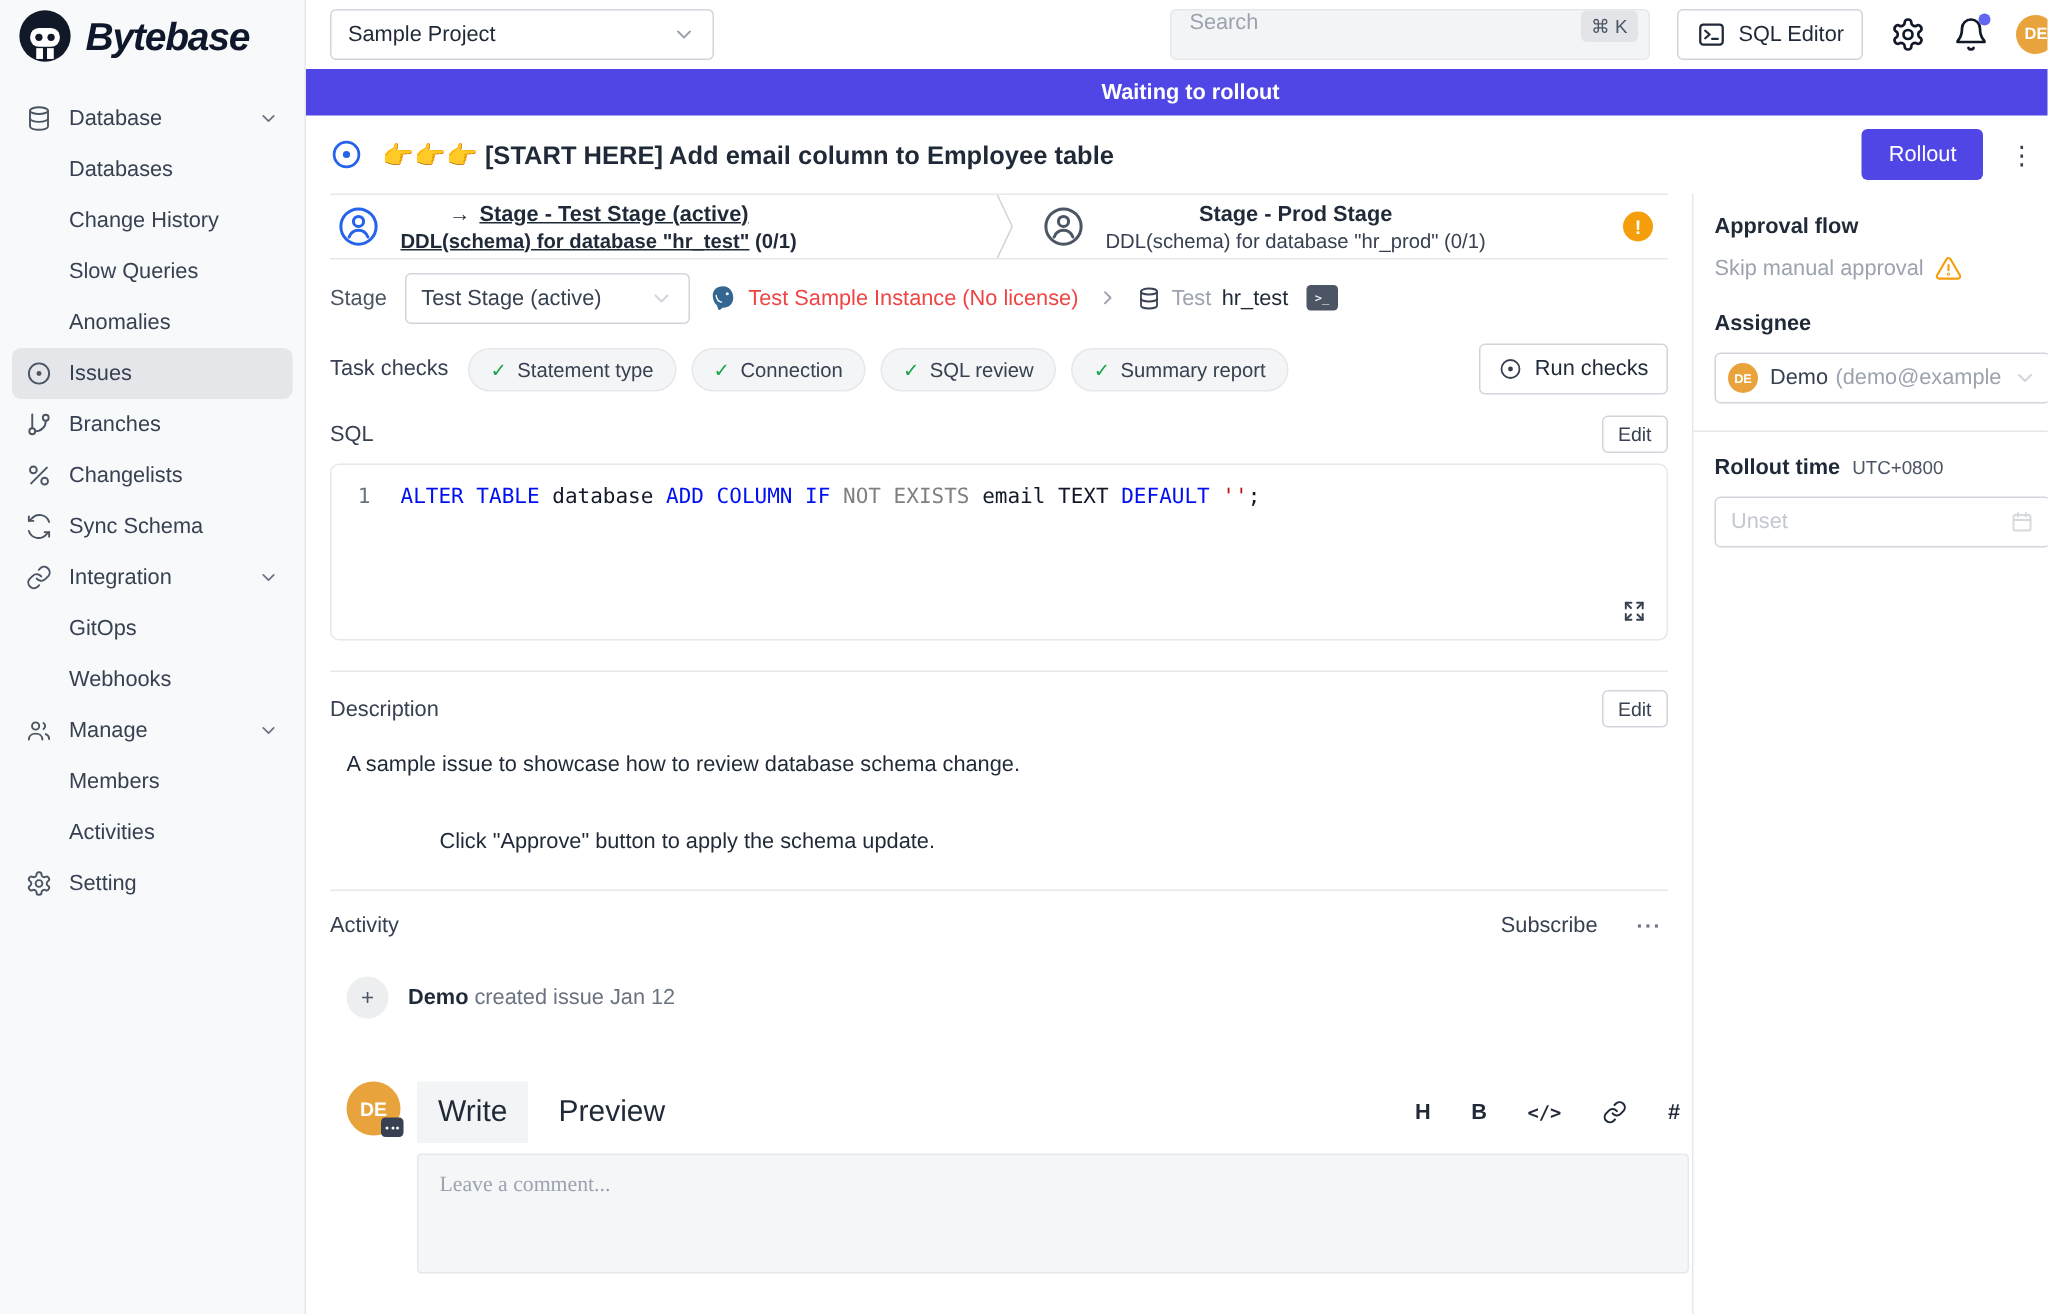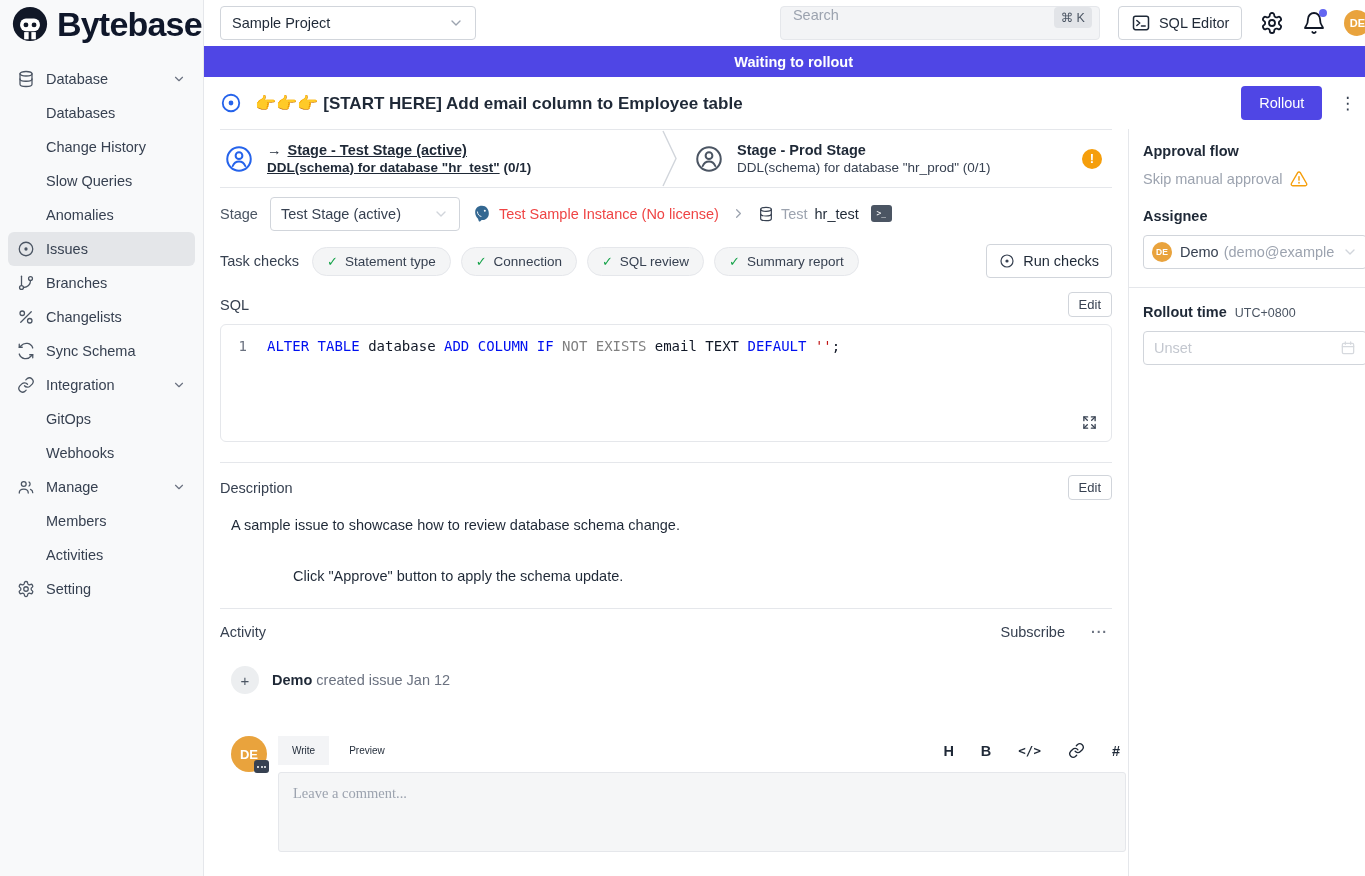--- a/index.html
+++ b/index.html
@@ -7,21 +7,21 @@
   body {
     font-family: "Liberation Sans", sans-serif;
     font-size: 14px; color:#374151; background:#fff;
     display:flex;
   }
   svg { display:block; }
 
   
   .sidebar { width:204px; flex-shrink:0; background:#f8f9fa; border-right:1px solid #e5e7eb; }
   .logo-row { height:48px; display:flex; align-items:center; gap:9px; padding:0 12px; }
-  .logo-text { font-size:34px; font-weight:800; color:#0f172a; letter-spacing:-0.8px; }
+  .logo-text { font-size:26px; font-weight:800; color:#0f172a; letter-spacing:-0.8px;font-style:italic; }
   .nav { padding:14px 8px 0 8px; }
   .nav-item { height:34px; display:flex; align-items:center; gap:11px; padding:0 9px; border-radius:6px; font-size:14.5px; color:#374151; cursor:pointer; }
   .nav-item .nicon { width:18px; height:18px; color:#4b5563; flex-shrink:0; }
   .nav-item.child { padding-left:38px; }
   .nav-item.selected { background:#e4e6e9; }
   .nav-item .grow { flex:1; }
   .nav-chev { width:14px; height:14px; color:#6b7280; }
 
   
   .right-of-sidebar { flex:1; display:flex; flex-direction:column; }
@@ -48,21 +48,21 @@
   .issue-title { font-size:17px; font-weight:700; color:#1f2937; white-space:nowrap; }
   .rollout-btn { margin-left:auto; background:#4f46e5; color:#fff; border:none; border-radius:4px; height:34px; padding:0 18px; font-size:14.5px; cursor:pointer; }
   .kebab { font-size:17px; color:#374151; cursor:pointer; padding:0 4px; }
 
   
   .content-row { flex:1; display:flex; min-height:0; }
   .main-col { width:924px; flex-shrink:0; padding:0 16px; }
   .right-panel { flex:1; border-left:1px solid #e5e7eb; padding:14px 16px 0 14px; overflow:hidden; }
 
   
-  .pipeline { display:flex; align-items:stretch; border-top:1px solid #e5e7eb; border-bottom:1px solid #e5e7eb; height:59px; margin:0; }
+  .pipeline { display:flex; align-items:stretch; border-top:1px solid #e5e7eb; border-bottom:1px solid #e5e7eb; height:44px; margin:0;text-align:center; }
   .stage-card { display:flex; align-items:center; gap:13px; cursor:pointer; }
   .stage-card.first { width:442px; padding-left:4px; }
   .stage-card.second { flex:1; padding-left:14px; }
   .person-badge { width:30px; height:30px; flex-shrink:0; }
   .stage-lines { display:flex; flex-direction:column; gap:2px; }
   .stage-title { font-size:14.5px; font-weight:700; color:#1f2937; }
   .stage-title .arrow { text-decoration:none; display:inline-block; margin-right:6px; }
   .stage-title.link, .stage-sub .link-part { text-decoration:underline; }
   .stage-sub { font-size:13.5px; color:#1f2937; }
   .stage-card.first .stage-sub { font-weight:700; }
@@ -119,21 +119,21 @@
   .timeline-text { font-size:14.5px; color:#6b7280; }
   .timeline-text .actor { color:#1f2937; font-weight:700; }
 
   .comment-row { margin-top:42px; padding-left:11px; display:flex; gap:9px; }
   .comment-avatar { position:relative; width:38px; height:36px; flex-shrink:0; }
   .avatar-big { width:36px; height:36px; border-radius:50%; background:#E9A33D; color:#fff; font-size:13px; font-weight:700; display:flex; align-items:center; justify-content:center; }
   .bubble-icon { position:absolute; right:0; bottom:-1px; width:15px; height:13px; background:#374151; border-radius:3px; display:flex; align-items:center; justify-content:center; gap:1.5px; }
   .bubble-icon i { width:2px; height:2px; background:#fff; border-radius:50%; }
   .comment-main { flex:1; }
   .tabs-row { display:flex; align-items:center; }
-  .tab { padding:9px 14px; font-size:10px; color:#1f2937; cursor:pointer; }
+  .tab { padding:9px 14px; font-size:20px; color:#1f2937; cursor:pointer; }
   .tab.active { background:#f3f4f6; }
   .tab.inactive { margin-left:6px; }
   .md-toolbar { margin-left:auto; display:flex; align-items:center; gap:27px; padding-right:6px; }
   .md-btn { font-size:14.5px; font-weight:700; color:#1f2937; cursor:pointer; font-family:"Liberation Sans",sans-serif; background:none; border:none; }
   .md-btn.mono { font-family:"DejaVu Sans Mono",monospace; font-size:12.5px; }
   .md-link-icon { width:17px; height:17px; color:#1f2937; cursor:pointer; }
   .comment-textarea { margin-top:7px; width:848px; height:80px; background:#f5f6f7; border:1px solid #e5e7eb; border-radius:3px; padding:12px 14px; font-family:Liberation Serif, serif; font-size:14.5px; color:#374151; resize:none; outline:none; }
   .comment-textarea::placeholder { color:#9ca3af; }
 
   

